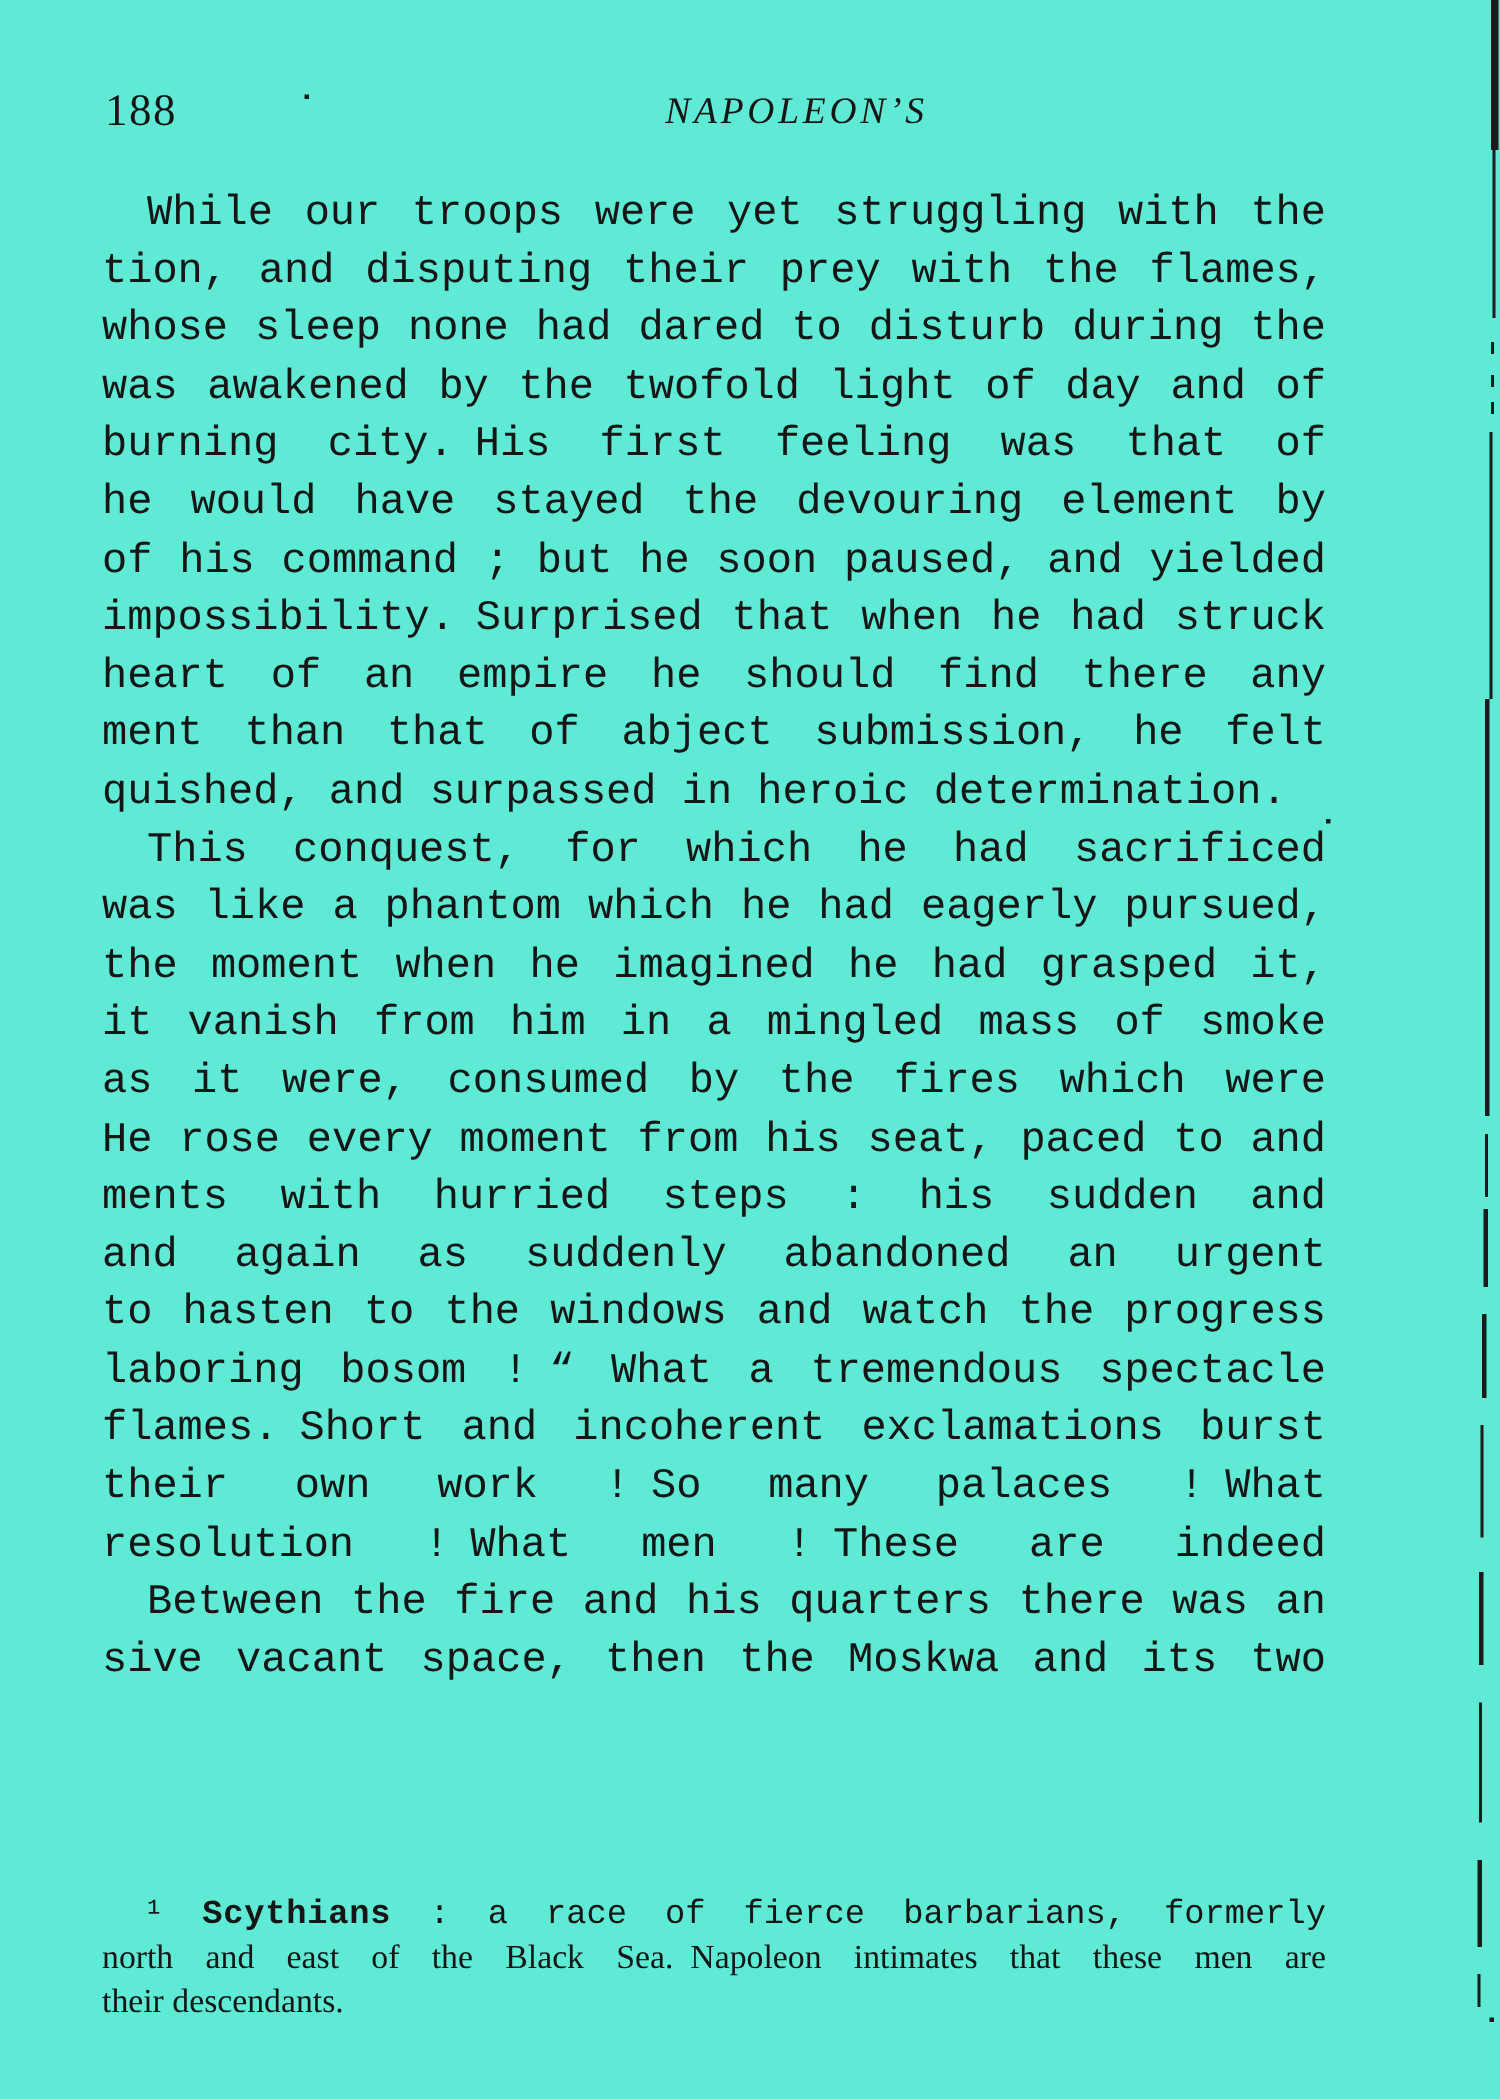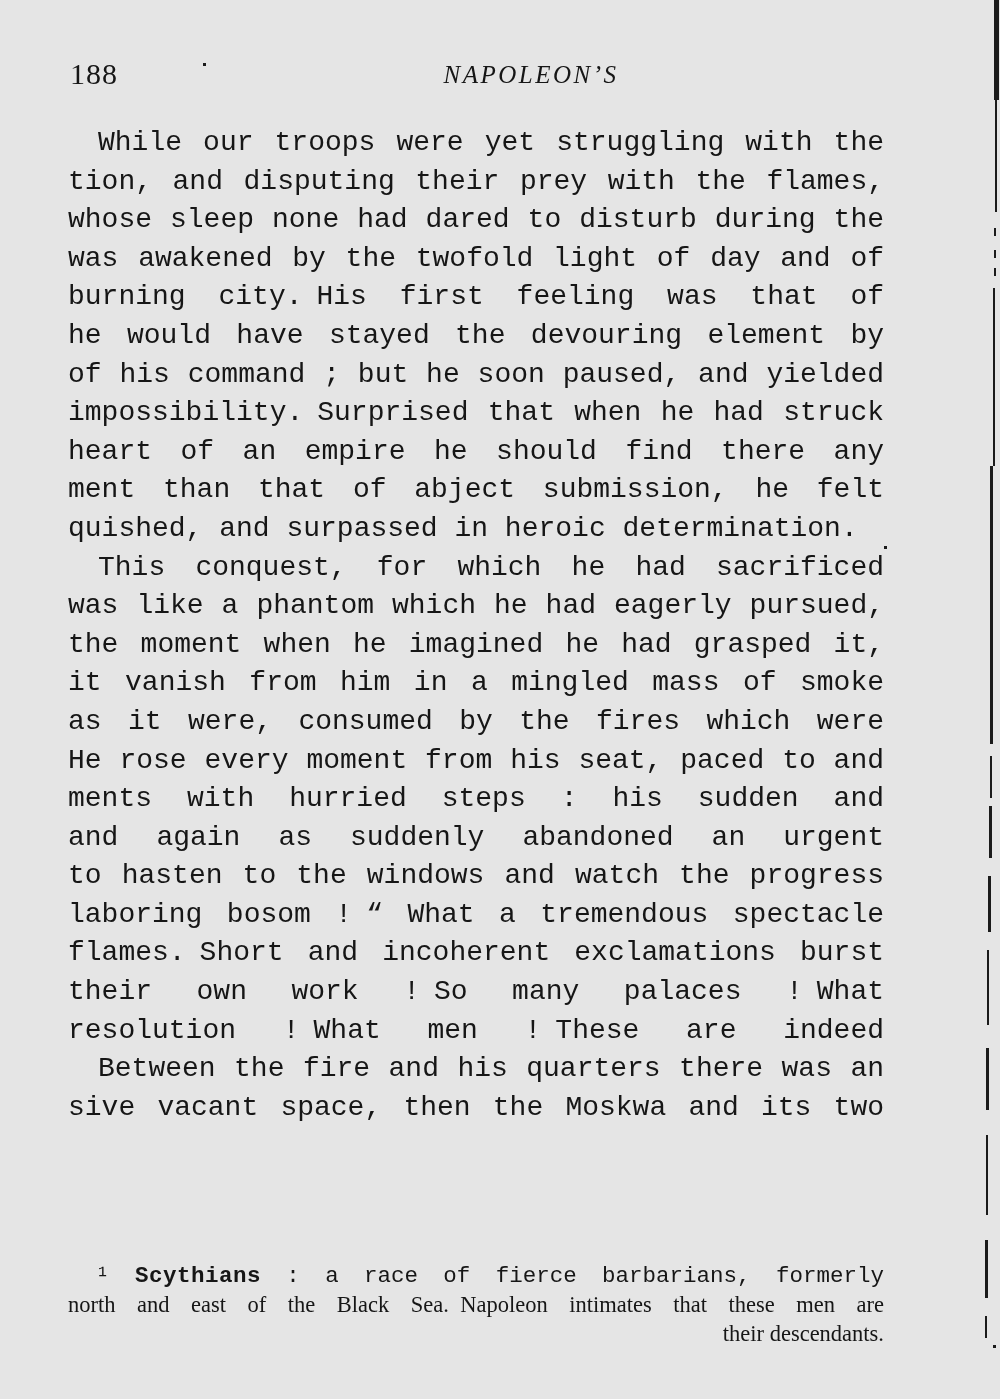--- a/index.html
+++ b/index.html
@@ -4,21 +4,21 @@
 <style>
   * { margin: 0; padding: 0; box-sizing: border-box; }
   html, body { width: 1000px; height: 1399px; }
   body {
     position: relative;
     background: #ffffff;
     font-family: "Liberation Serif", "DejaVu Serif", serif;
     color: #161616;
     overflow: hidden;
   }
-  .page { position: absolute; inset: 0; background: #e5e5e5; }
+  .page { position: absolute; inset: 0; background: #5eead4; }
 
   .page-number {
     position: absolute; left: 70px; top: 57px;
     font-size: 30px; letter-spacing: 1px;
   }
   .running-title {
     position: absolute; left: 13px; top: 61px; width: 1000px;
     text-align: center; font-style: italic;
     font-size: 25px; letter-spacing: 2.5px; padding-left: 36px;
   }
@@ -28,21 +28,21 @@
     font-size: 28px; line-height: 38.6px;
   }
   .line { height: 38.6px; overflow: hidden; white-space: nowrap; text-align: left; font-family: Liberation Mono, monospace; }
   .line.j { white-space: normal; text-align: justify; text-align-last: justify; }
   .line.indent { text-indent: 30px; }
 
   .footnote {
     position: absolute; left: 68px; top: 1262px; width: 816px;
     font-size: 22.5px; line-height: 28.8px;
   }
-  .fline { height: 28.8px; overflow: hidden; text-align: right; }
+  .fline { height: 28.8px; overflow: hidden; text-align: left; }
   .fline.j { text-align: justify; text-align-last: justify; }
   .fline.indent-sm { text-indent: 28px; font-family: Liberation Mono, monospace; }
   .b { font-weight: bold; letter-spacing: 0.5px; }
 
   .artifact { position: absolute; background: #1b1b1b; }
 </style>
 </head>
 <body>
 
 <div class="page">

